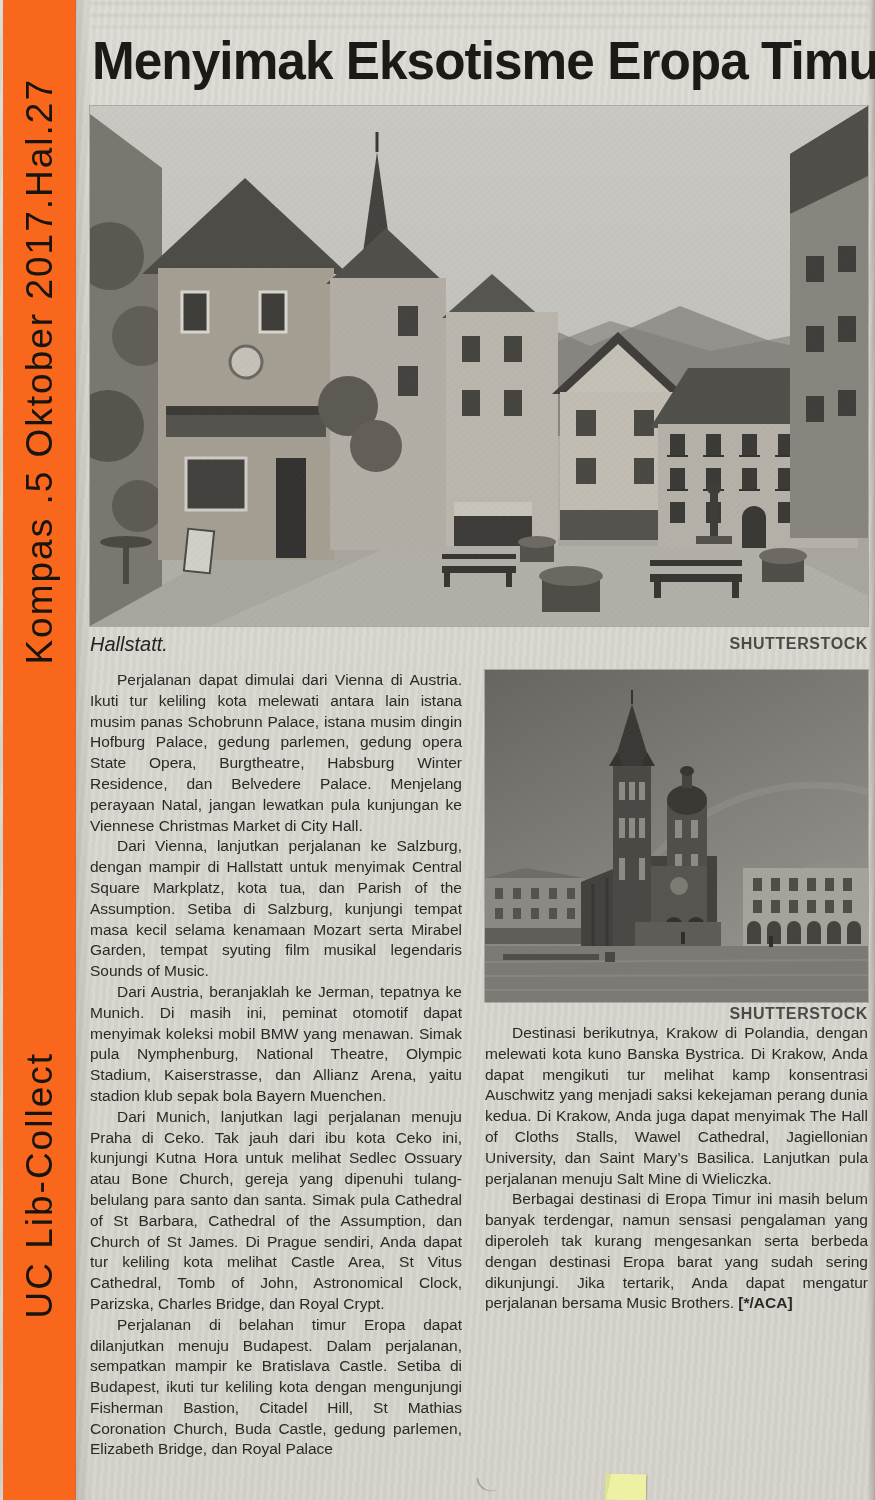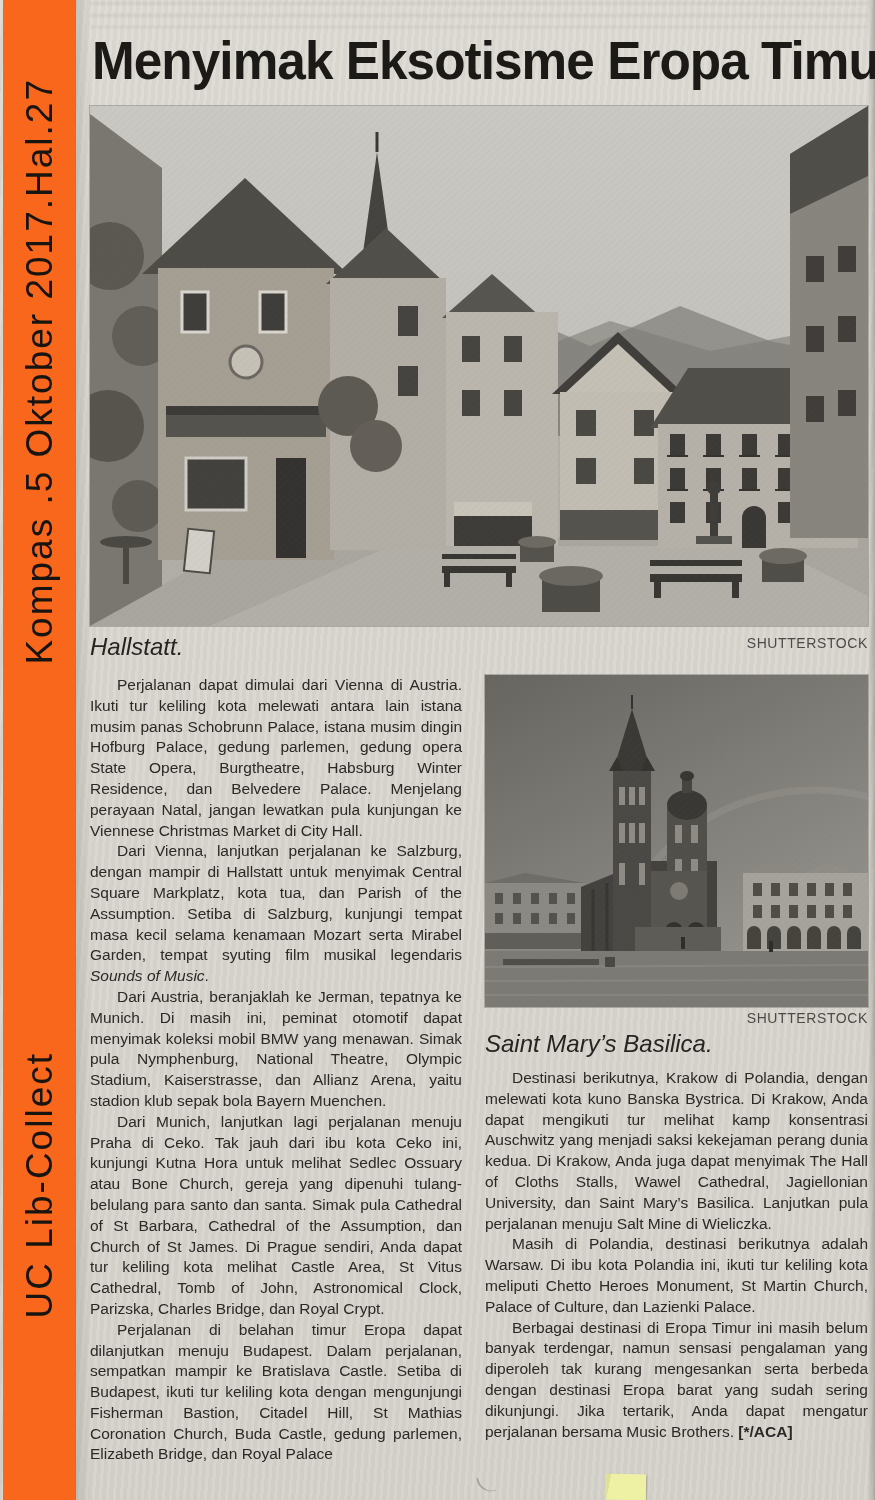--- a/index.html
+++ b/index.html
@@ -33,33 +33,33 @@
 
   .content{position:absolute;left:90px;top:0;width:778px;}
   h1.title{
     margin:30px 0 16px 2px;font-size:54px;line-height:60px;font-weight:bold;
     color:#1c1a17;letter-spacing:-1px;white-space:nowrap;
     transform:scaleX(.95);transform-origin:left center;
   }
   figure{margin:0;padding:0;}
   .photo-frame{display:block;background:#c7c5c0;box-shadow:0 0 0 1px rgba(90,86,80,.35);}
   .fig-meta{display:flex;justify-content:space-between;align-items:flex-start;margin-top:7px;}
-  .caption{font-style:italic;font-size:24px;color:#262421;}
-  .credit{font-size:14px;font-weight:normal;color:#4c4a46;letter-spacing:.6px;margin-top:2px;}
+  .caption{font-style:italic;font-size:20px;color:#262421;}
+  .credit{font-size:16px;font-weight:bold;color:#4c4a46;letter-spacing:.6px;margin-top:2px;}
 
   .columns{display:flex;gap:23px;margin-top:14px;}
   .col-left{width:372px;}
   .col-right{width:383px;}
   .col-left p, .col-right p{
     margin:0;font-size:15.5px;line-height:20.8px;text-align:justify;
     color:#2b2926;text-indent:27px;
   }
   p.lead{text-indent:0;}
   .lead-word{font-weight:bold;letter-spacing:.3px;}
-  .italic{font-style:italic;margin-top:38px;}
+  .italic{margin-top:38px;}
   .sign{font-weight:bold;}
   .fig2-credit{text-align:right;margin-top:3px;}
   .fig2-caption{margin:4px 0 10px 0;}
 
   .sticky-note{
     position:absolute;left:605px;top:1474px;width:41px;height:26px;
     background:linear-gradient(100deg,#dfe194 0 6px,#eef0a4 6px 100%);
     transform:rotate(1.5deg);box-shadow:1px 1px 2px rgba(60,58,40,.35);
   }
   .squiggle{position:absolute;left:478px;top:1476px;width:14px;height:16px;
@@ -338,25 +338,23 @@
                 <line x1="0" y1="306" x2="383" y2="305"></line>
                 <line x1="0" y1="320" x2="383" y2="320"></line>
             </g>
             <rect x="18" y="284" width="96" height="6" fill="#504e49"></rect>
             <rect x="120" y="282" width="10" height="10" fill="#4a4843"></rect>
             <rect x="196" y="262" width="4" height="12" fill="#2f2d2a"></rect>
             <rect x="284" y="266" width="4" height="11" fill="#2f2d2a"></rect>
             <rect width="383" height="332" fill="url(#ht)" opacity=".12"></rect>
           </svg>
           <div class="credit fig2-credit">SHUTTERSTOCK</div>
-          <figcaption class="caption fig2-caption">Saint Mary’s Basilica.</figcaption>
         </figure>
 
         <p>Destinasi berikutnya, Krakow di Polandia, dengan melewati kota kuno Banska Bystrica. Di Krakow, Anda dapat mengikuti tur melihat kamp konsentrasi Auschwitz yang menjadi saksi kekejaman perang dunia kedua. Di Krakow, Anda juga dapat menyimak The Hall of Cloths Stalls, Wawel Cathedral, Jagiellonian University, dan Saint Mary’s Basilica. Lanjutkan pula perjalanan menuju Salt Mine di Wieliczka.</p>
-        <p>Masih di Polandia, destinasi berikutnya adalah Warsaw. Di ibu kota Polandia ini, ikuti tur keliling kota meliputi Chetto Heroes Monument, St Martin Church, Palace of Culture, dan Lazienki Palace.</p>
         <p><span>Berbagai destinasi di Eropa Timur ini masih belum banyak terdengar, namun sensasi pengalaman yang diperoleh tak kurang mengesankan serta berbeda dengan destinasi Eropa barat yang sudah sering dikunjungi. Jika tertarik, Anda dapat mengatur perjalanan bersama Music Brothers. </span><span class="sign">[*/ACA]</span></p>
       </div>
     </div>
   </div>
 
   <div class="squiggle"></div>
   <div class="sticky-note"></div>
   <div class="edge-shade"></div>
 </div>
 

